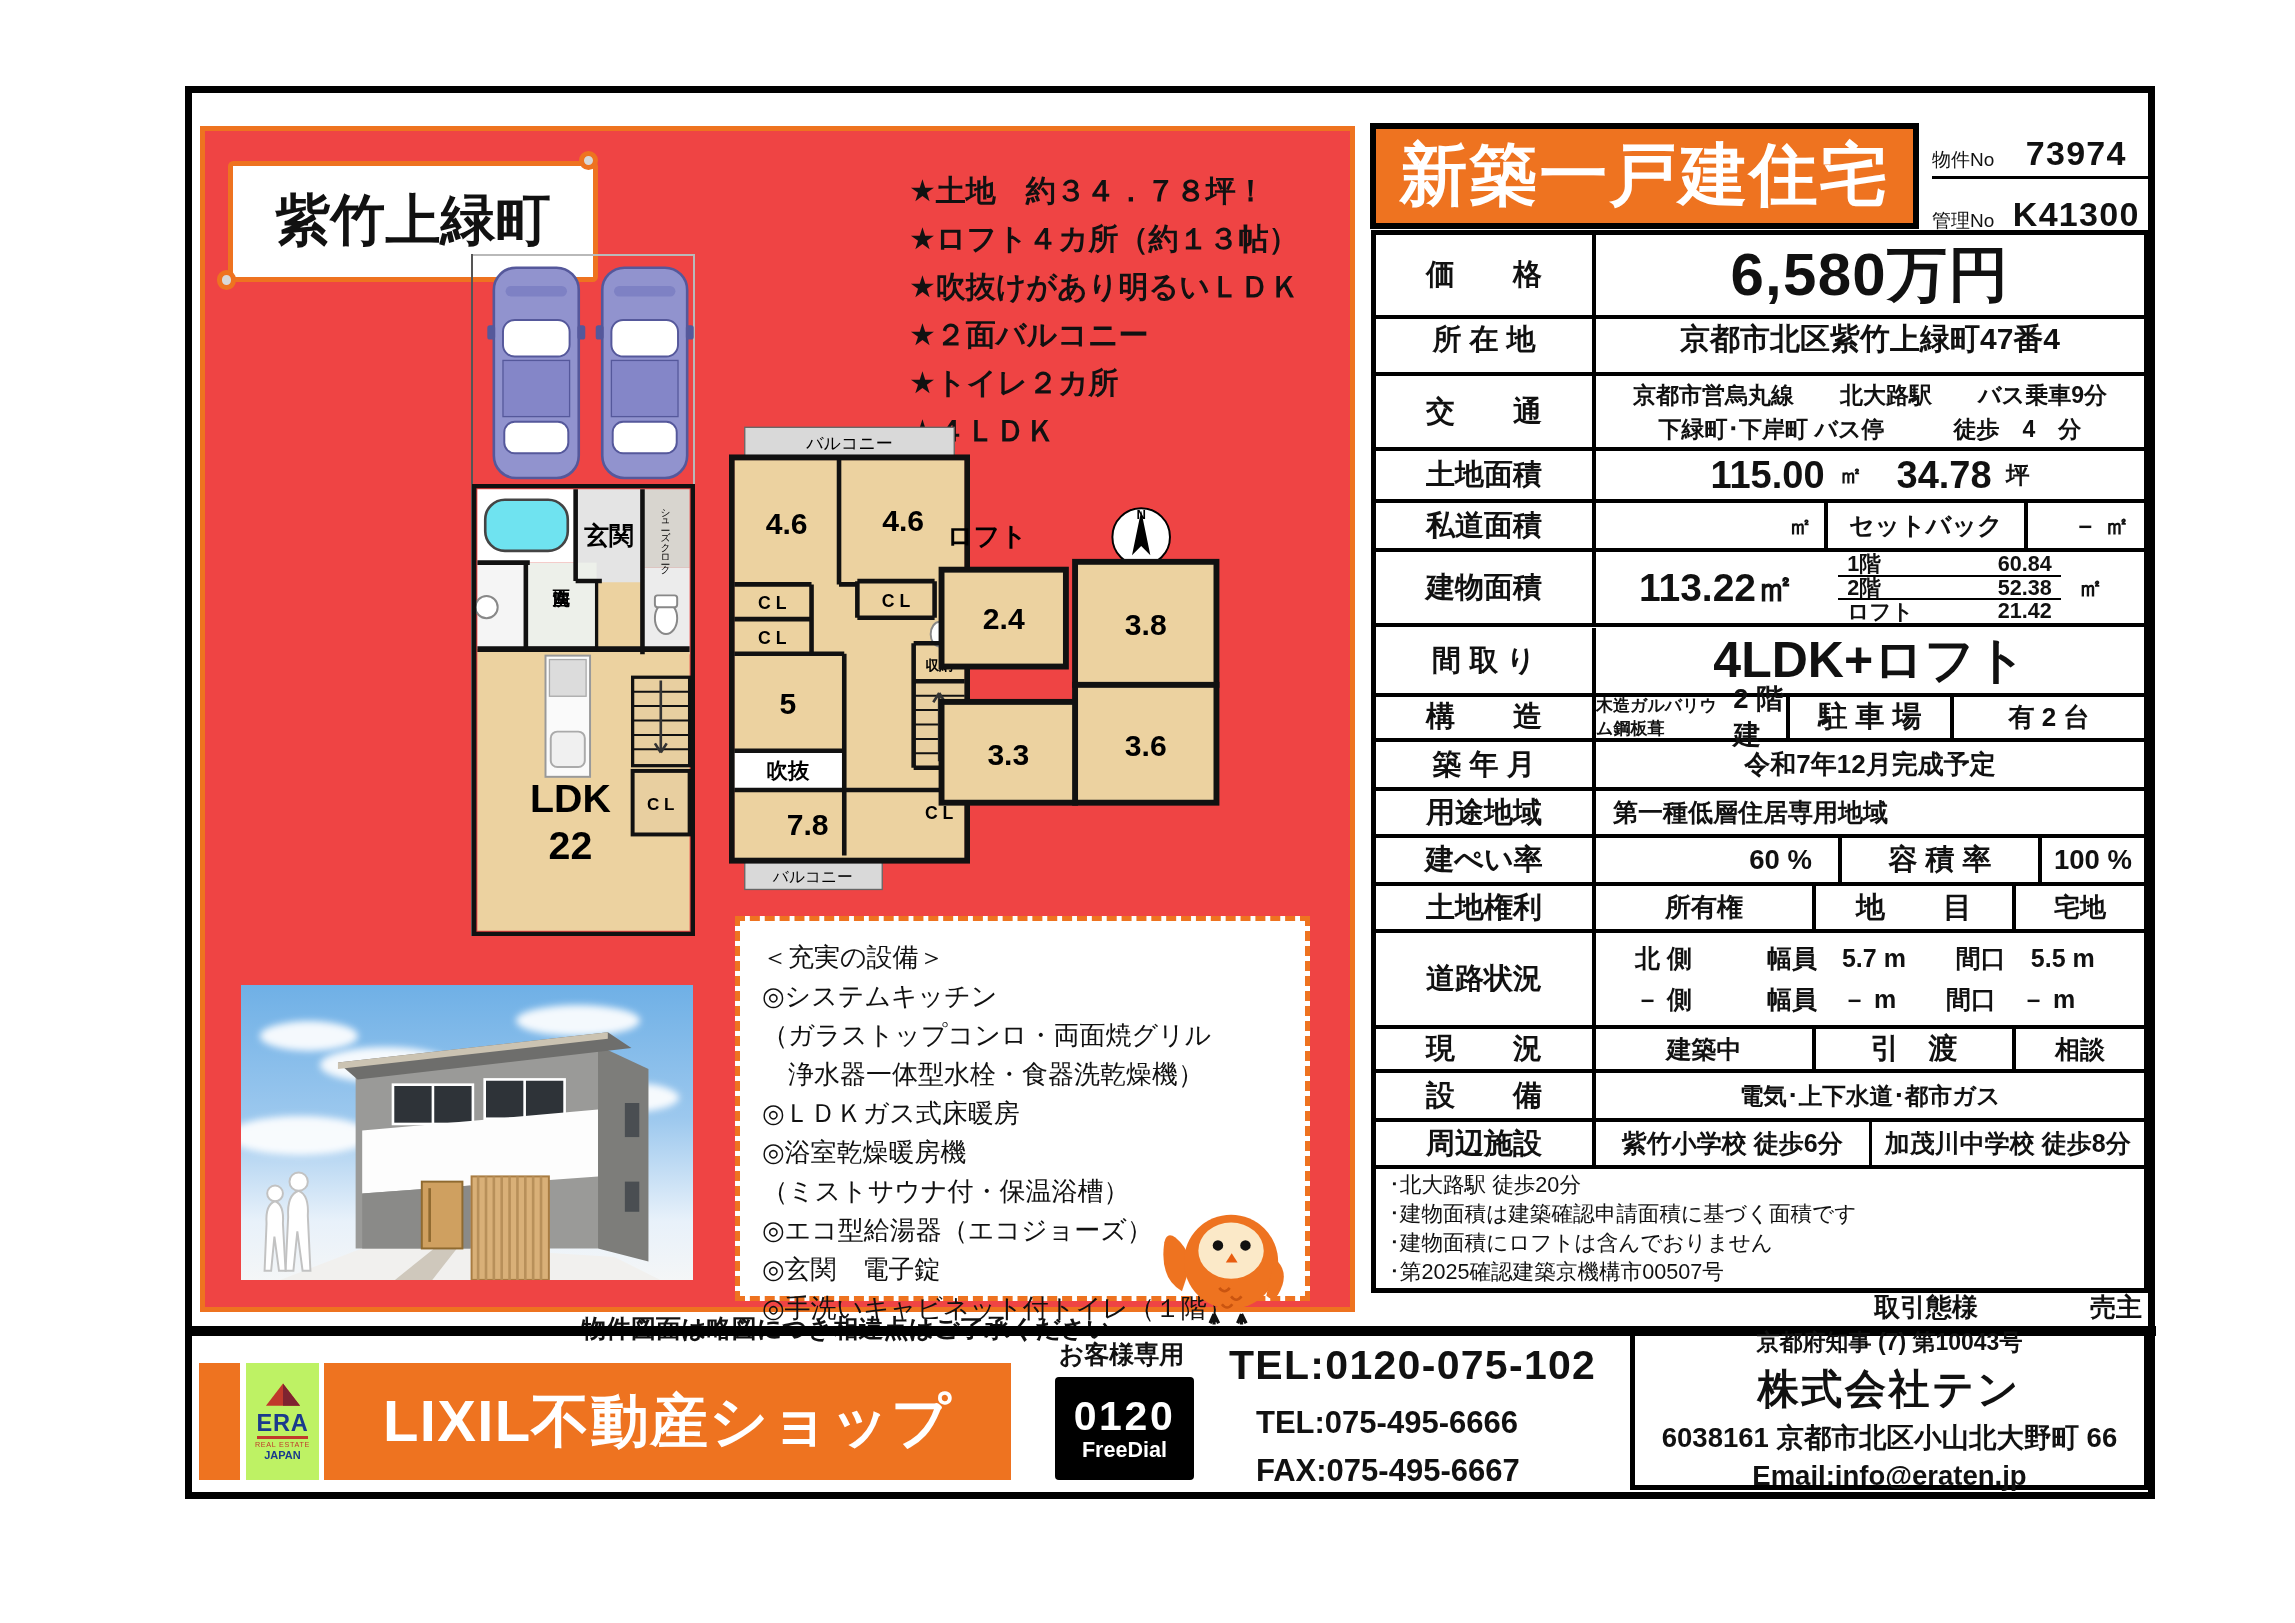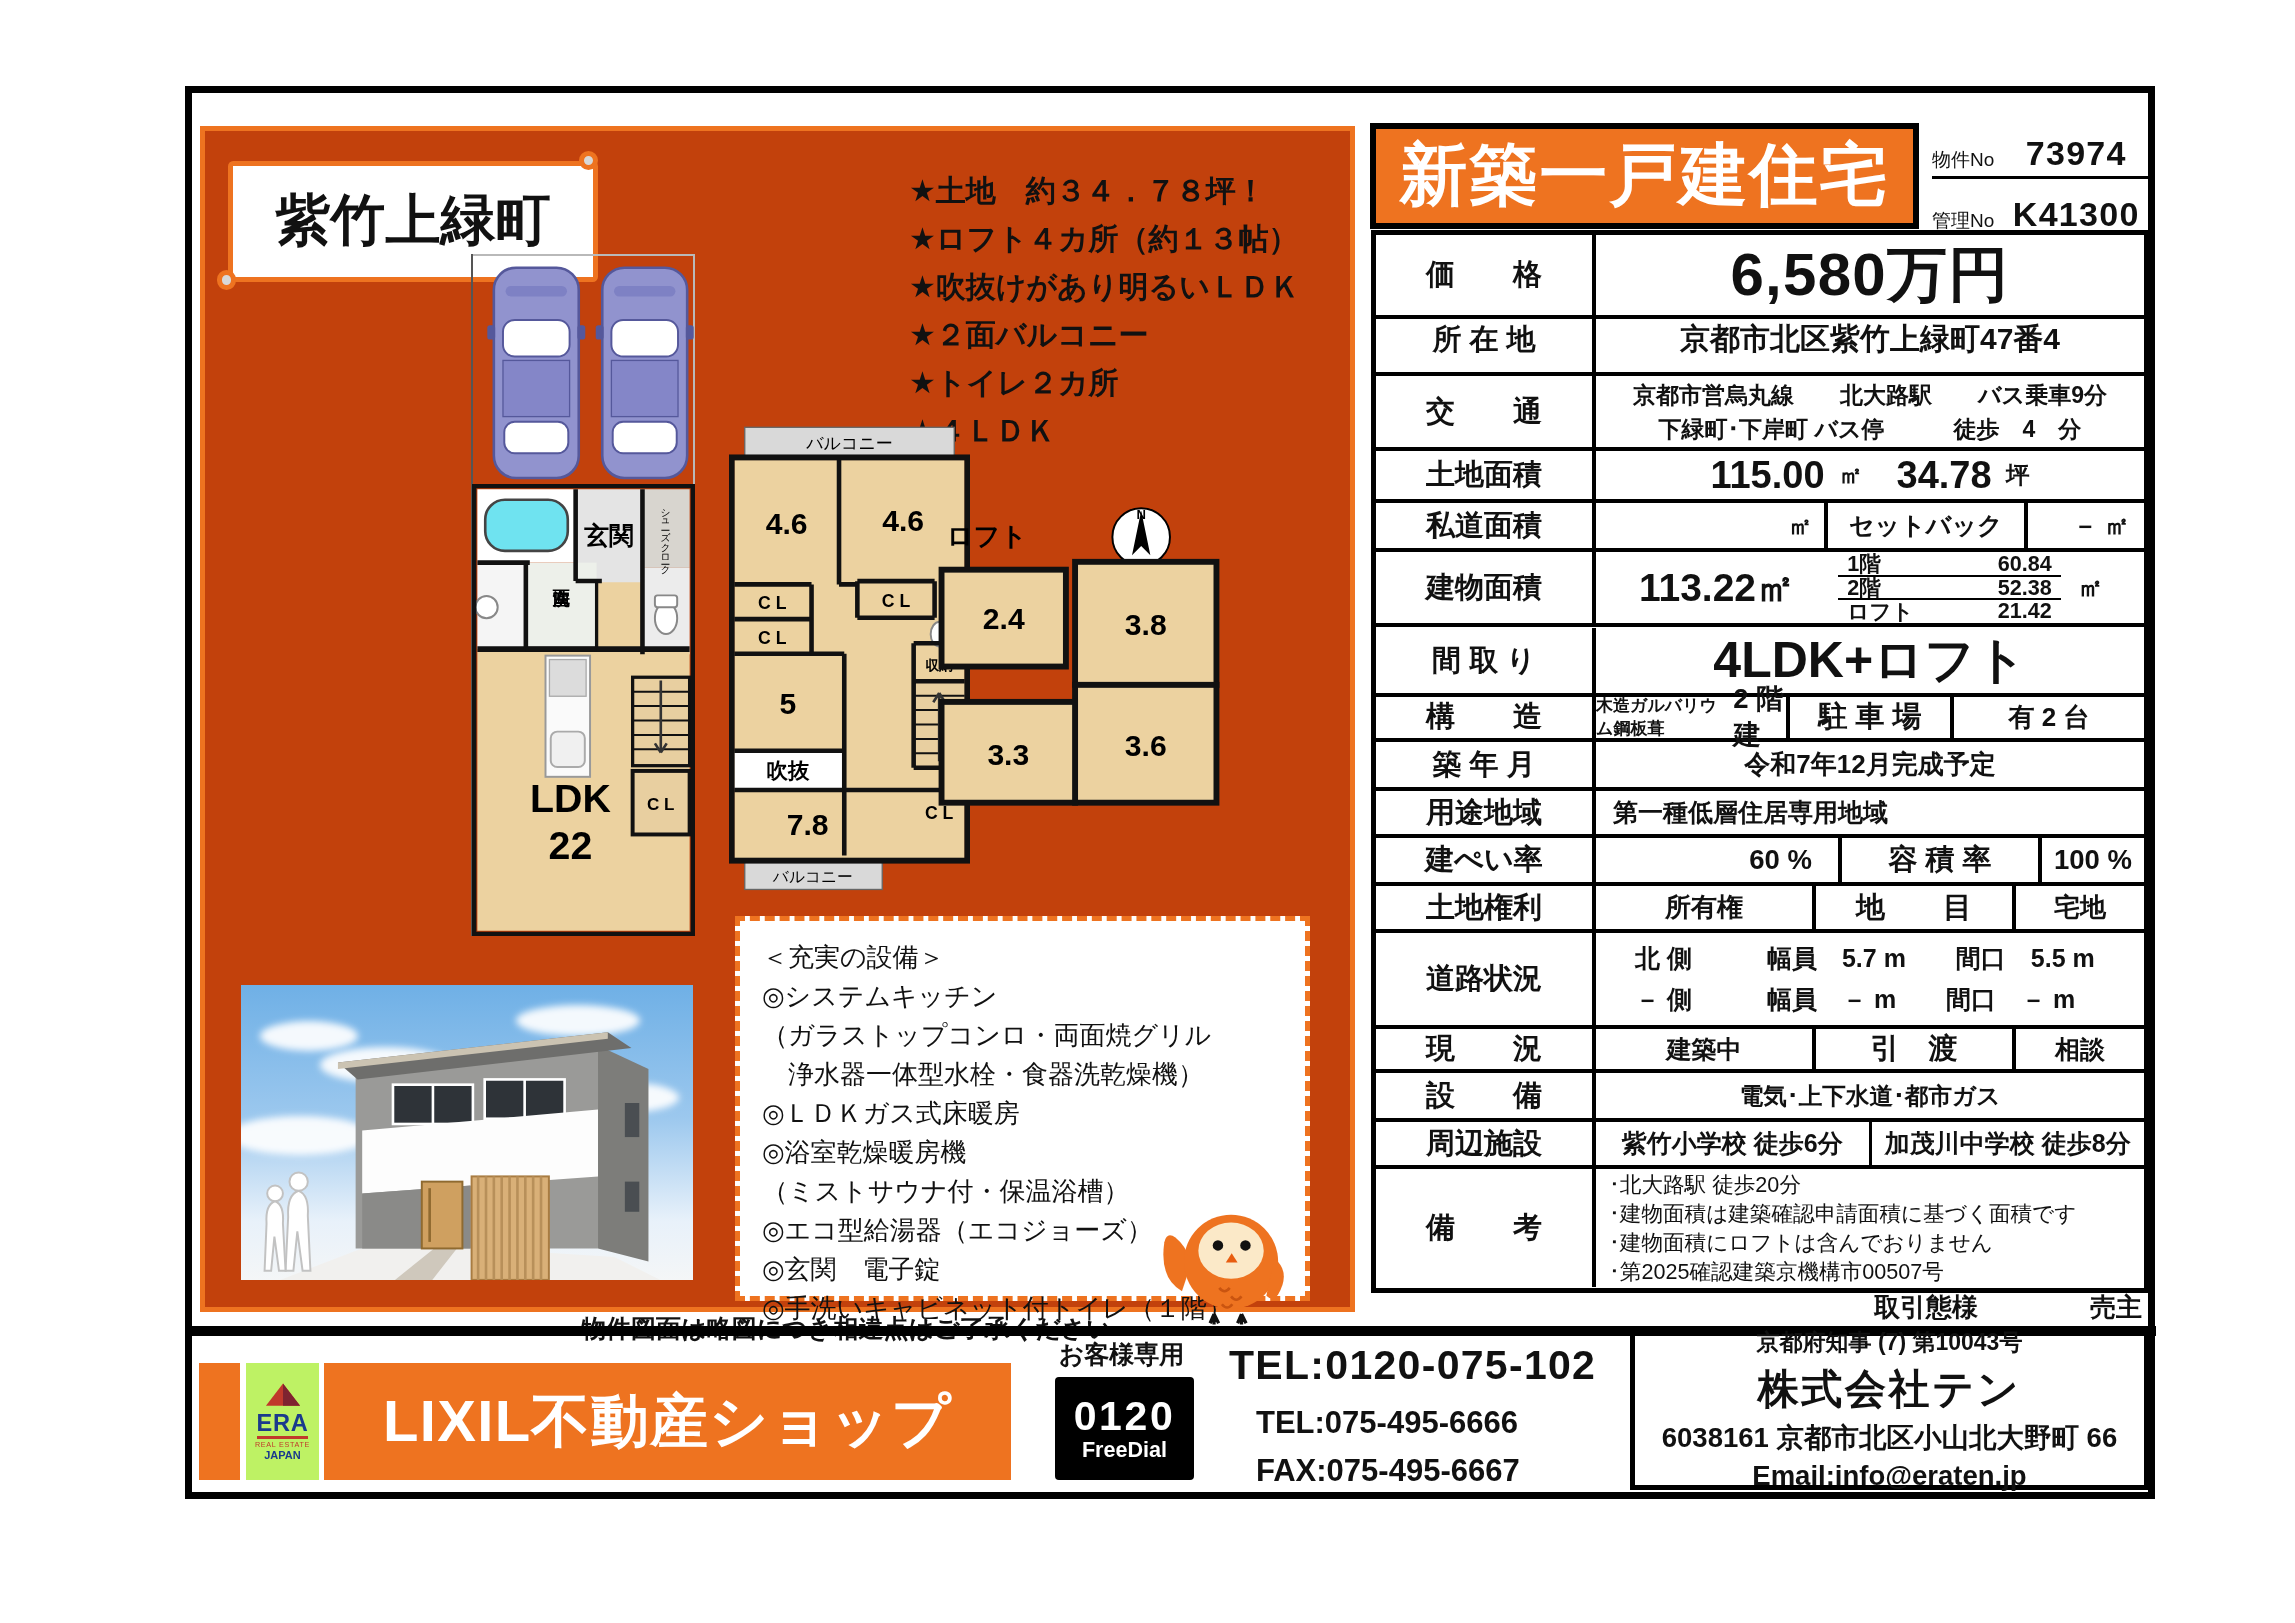--- a/index.html
+++ b/index.html
@@ -2,21 +2,21 @@
 <html style="font-size:10.5px"><head>
 <meta charset="utf-8">
 <style>
   html,body{margin:0;padding:0;background:#fff;}
   .page{position:relative;width:2295px;height:1623px;background:#fff;overflow:hidden;
         font-family:"Liberation Sans","DejaVu Sans",sans-serif;color:#111;}
   .ab{position:absolute;box-sizing:border-box;}
   
   .sheet{left:185px;top:86px;width:1970px;height:1413px;border:7.2px solid #000;background:#fff;}
   
-  .left-panel{left:7.9px;top:33px;width:1155px;height:1186px;border:5.9px solid #ee7320;background:#c2410c;}
+  .left-panel{left:7.9px;top:33px;width:1155px;height:1186px;border:5.9px solid #ee7320;background:#ef4444;}
   .banner-scroll{left:23px;top:29.5px;width:370px;height:121px;border:5.9px solid #ee7320;border-radius:5.2px;
                  display:flex;align-items:center;justify-content:center;font-size:55px;font-weight:bold;background:#fff;}
   .curl{width:19.6px;height:19.6px;border:5.9px solid #ee7320;border-radius:50%;background:#d8d8d8;}
   .features{left:704px;top:36px;width:445px;font-size:30px;font-weight:600;line-height:48px;white-space:nowrap;}
   .site-line{background:#b9b9b9;}
   
   .equip{left:530px;top:785px;width:575px;height:385px;border:5.2px dashed #ee7320;background:#fff;
          padding:17px 0 0 22px;font-size:26px;line-height:39px;}
   
   .render{left:36px;top:854px;width:452px;height:295px;background:linear-gradient(#6fb0e6 0%,#9cc8ee 45%,#e8f1fa 80%,#f4f6f7 100%);overflow:hidden;}
@@ -406,21 +406,20 @@
         <div class="t-val" style="font-size:23.6px;font-weight:600;">電気･上下水道･都市ガス</div>
       </div>
 
       <div class="t-row" style="top:887px;height:47px;">
         <div class="t-label">周辺施設</div>
         <div class="t-val" style="border-right:3.3px solid #000;font-size:25px;font-weight:600;">紫竹小学校 徒歩6分</div>
         <div class="t-val" style="font-size:25px;font-weight:600;">加茂川中学校 徒歩8分</div>
       </div>
 
       <div class="t-row last" style="top:934px;height:118px;">
-        <div class="t-label">備　　考</div>
         <div class="t-val remarks">
           <div>･北大路駅 徒歩20分</div>
           <div>･建物面積は建築確認申請面積に基づく面積です</div>
           <div>･建物面積にロフトは含んでおりません</div>
           <div>･第2025確認建築京機構市00507号</div>
         </div>
       </div>
     </div>
 
     <div class="ab deal">

